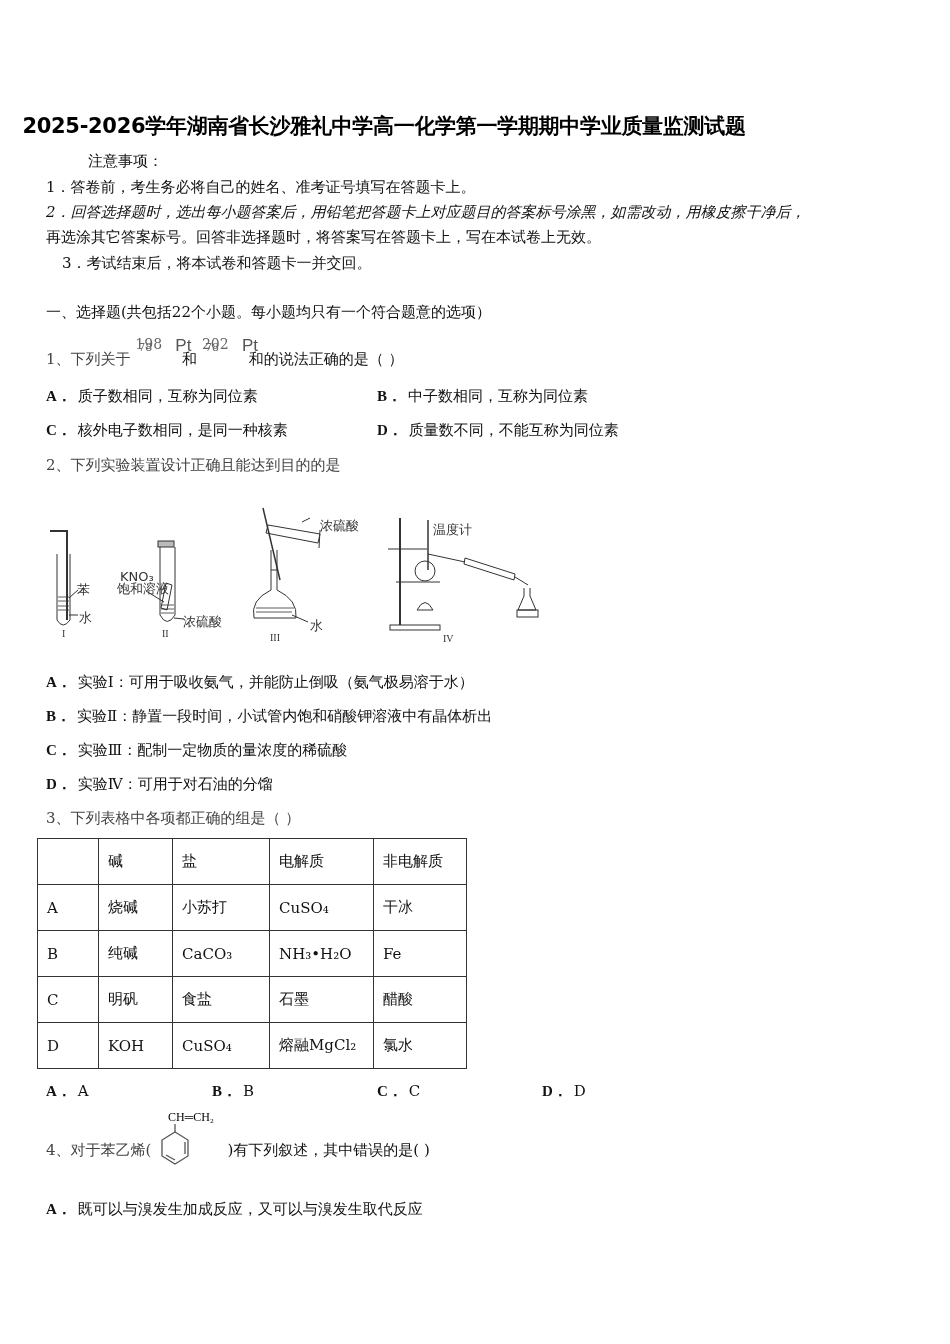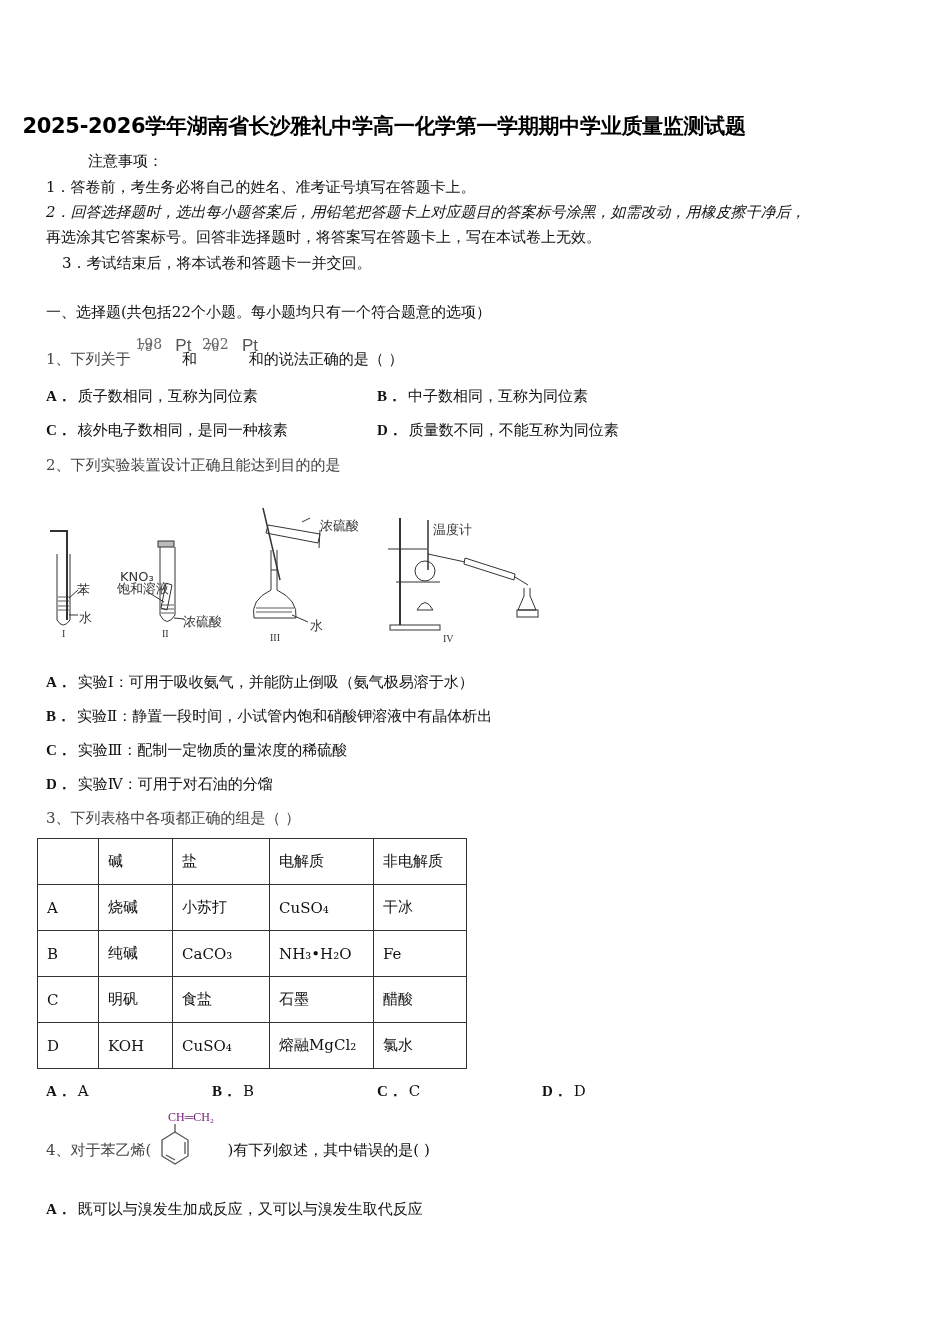--- a/index.html
+++ b/index.html
@@ -172,21 +172,21 @@
 
 <div class="abs line" style="left:46px; top:1081px;"><span class="opt-letter">A．</span><span>A</span></div>
 <div class="abs line" style="left:212px; top:1081px;"><span class="opt-letter">B．</span><span>B</span></div>
 <div class="abs line" style="left:377px; top:1081px;"><span class="opt-letter">C．</span><span>C</span></div>
 <div class="abs line" style="left:542px; top:1081px;"><span class="opt-letter">D．</span><span>D</span></div>
 
 <div class="abs line" style="left:46px; top:1140px;">
   <span class="qnum">4、对于苯乙烯(</span><span style="display:inline-block; width:76px;"></span><span>)有下列叙述，其中错误的是(    )</span>
 </div>
 <div class="abs" style="left:158px; top:1110px; width:80px; height:65px;">
-  <span class="abs" style="left:10px; top:0px; font-size:12px; font-family:'Liberation Serif',serif; color:#701a75;">CH═CH₂</span>
+  <span class="abs" style="left:10px; top:0px; font-size:12px; font-family:'Liberation Serif',serif; color:#000000;">CH═CH₂</span>
   <svg class="abs" style="left:0; top:14px;" width="40" height="50" viewBox="0 0 40 50">
     <g stroke="#555" fill="none" stroke-width="1.3">
       <line x1="17" y1="0" x2="17" y2="8"></line>
       <polygon points="17,8 30,16 30,32 17,40 4,32 4,16"></polygon>
       <line x1="27" y1="18" x2="27" y2="30"></line>
       <line x1="8" y1="31" x2="17" y2="36"></line>
     </g>
   </svg>
 </div>
 

